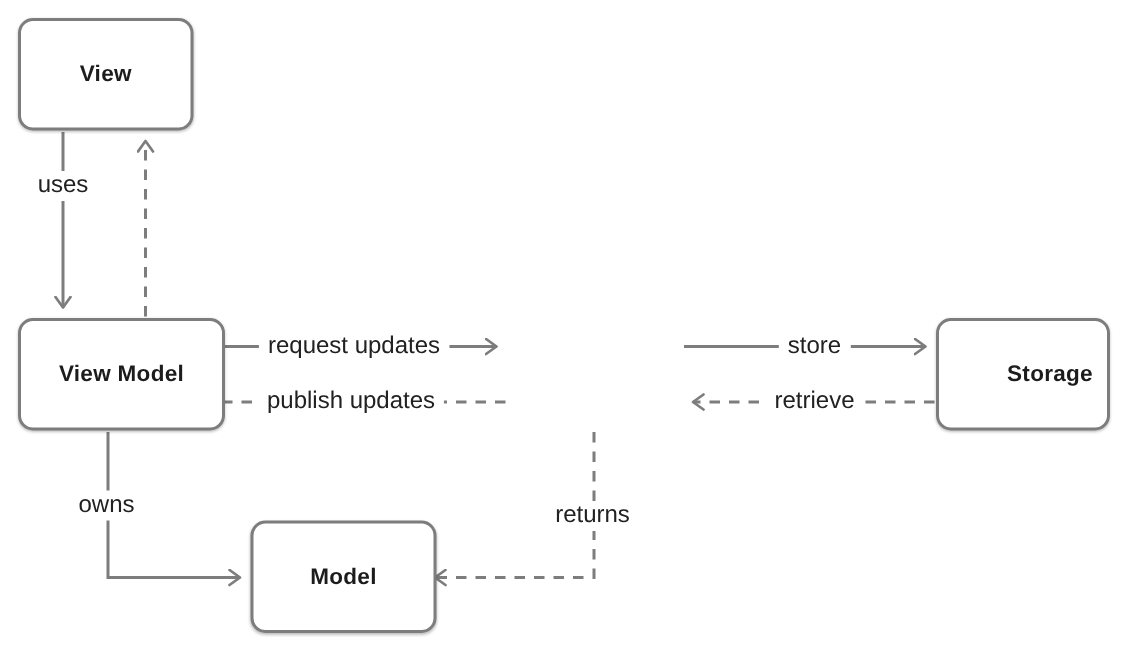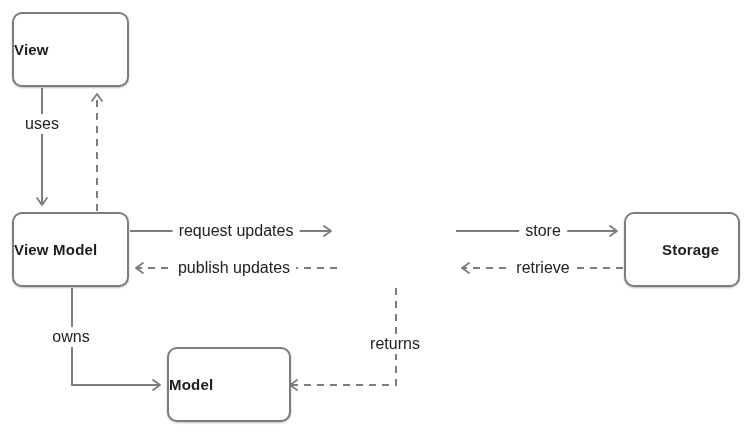--- a/index.html
+++ b/index.html
@@ -24,27 +24,28 @@
   }
   .node {
     position: absolute;
     box-sizing: border-box;
     background: #ffffff;
     border: 2px solid #7d7d7d;
     border-radius: 10px;
     box-shadow: 0 1px 2px rgba(0,0,0,0.25);
     display: flex;
     align-items: center;
+    justify-content: center;
     font-size: 15px;
     font-weight: bold;
     color: #1c1c1c;
     letter-spacing: 0.2px;
   }
   .node-view       { left: 12px;  top: 12px;  width: 117px; height: 75px; }
-  .node-view-model { left: 12px;  top: 212px; width: 117px; height: 75px; }
+  .node-view-model { left: 12px;  top: 212px; width: 138px; height: 75px; }
   .node-repository { left: 338px; top: 212px; width: 117px; height: 75px; }
   .node-storage    { left: 624px; top: 212px; width: 116px; height: 75px; padding-left: 36px; }
   .node-model      { left: 167px; top: 347px; width: 124px; height: 75px; }
   .edge-label {
     position: absolute;
     transform: translate(-50%, -50%);
     background: #ffffff;
     padding: 1px 6px;
     font-size: 16px;
     color: #212121;

